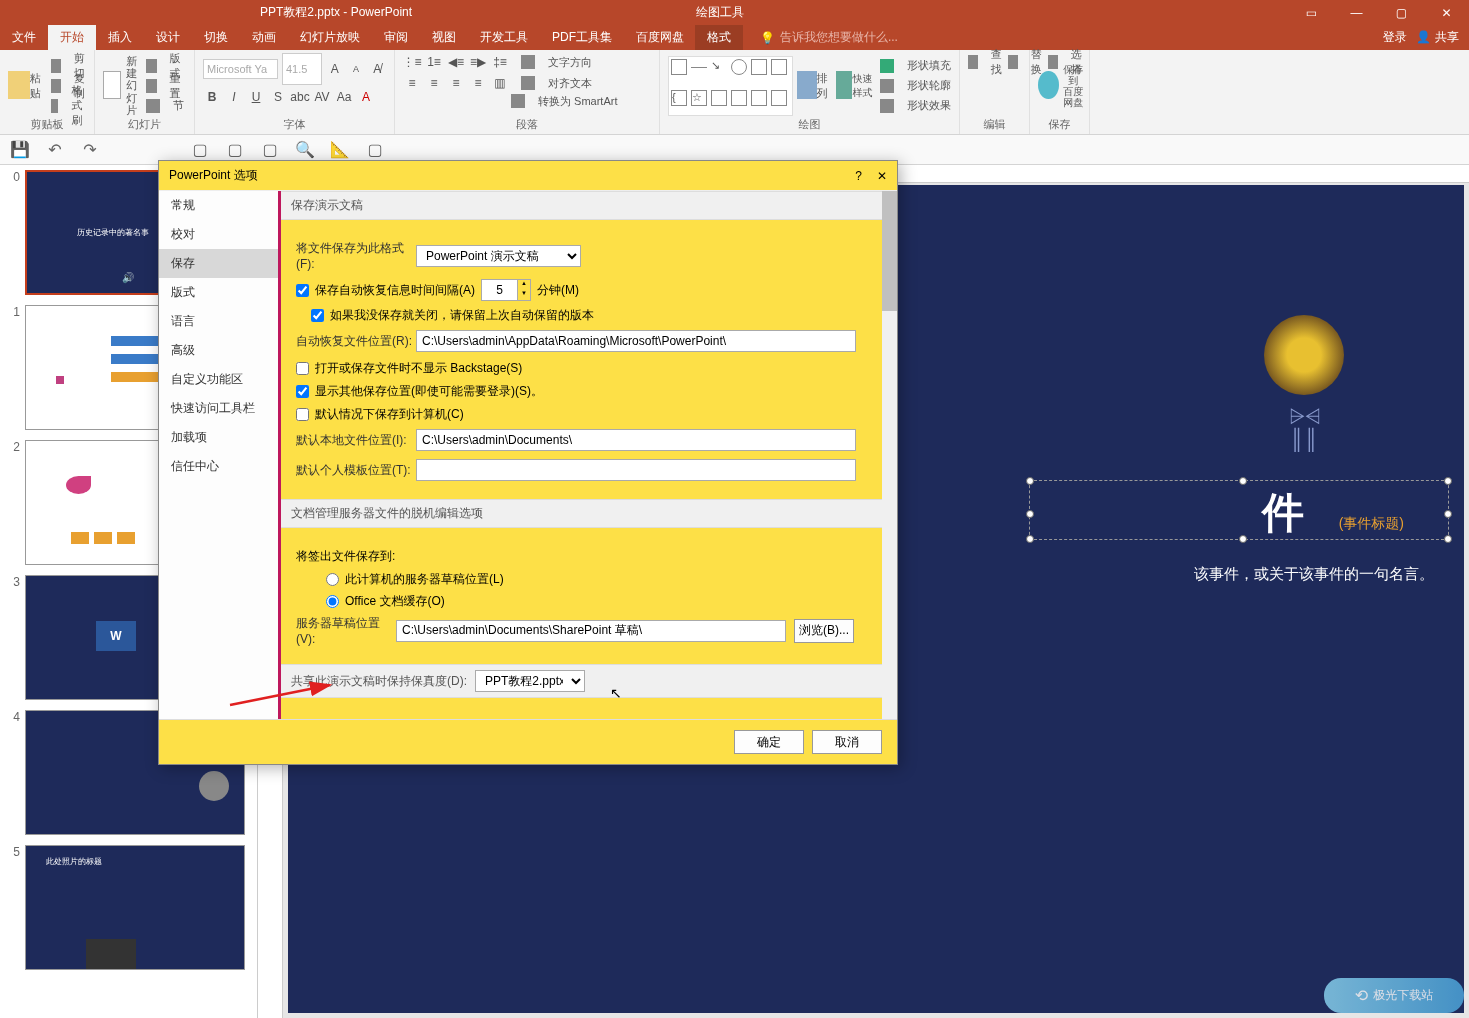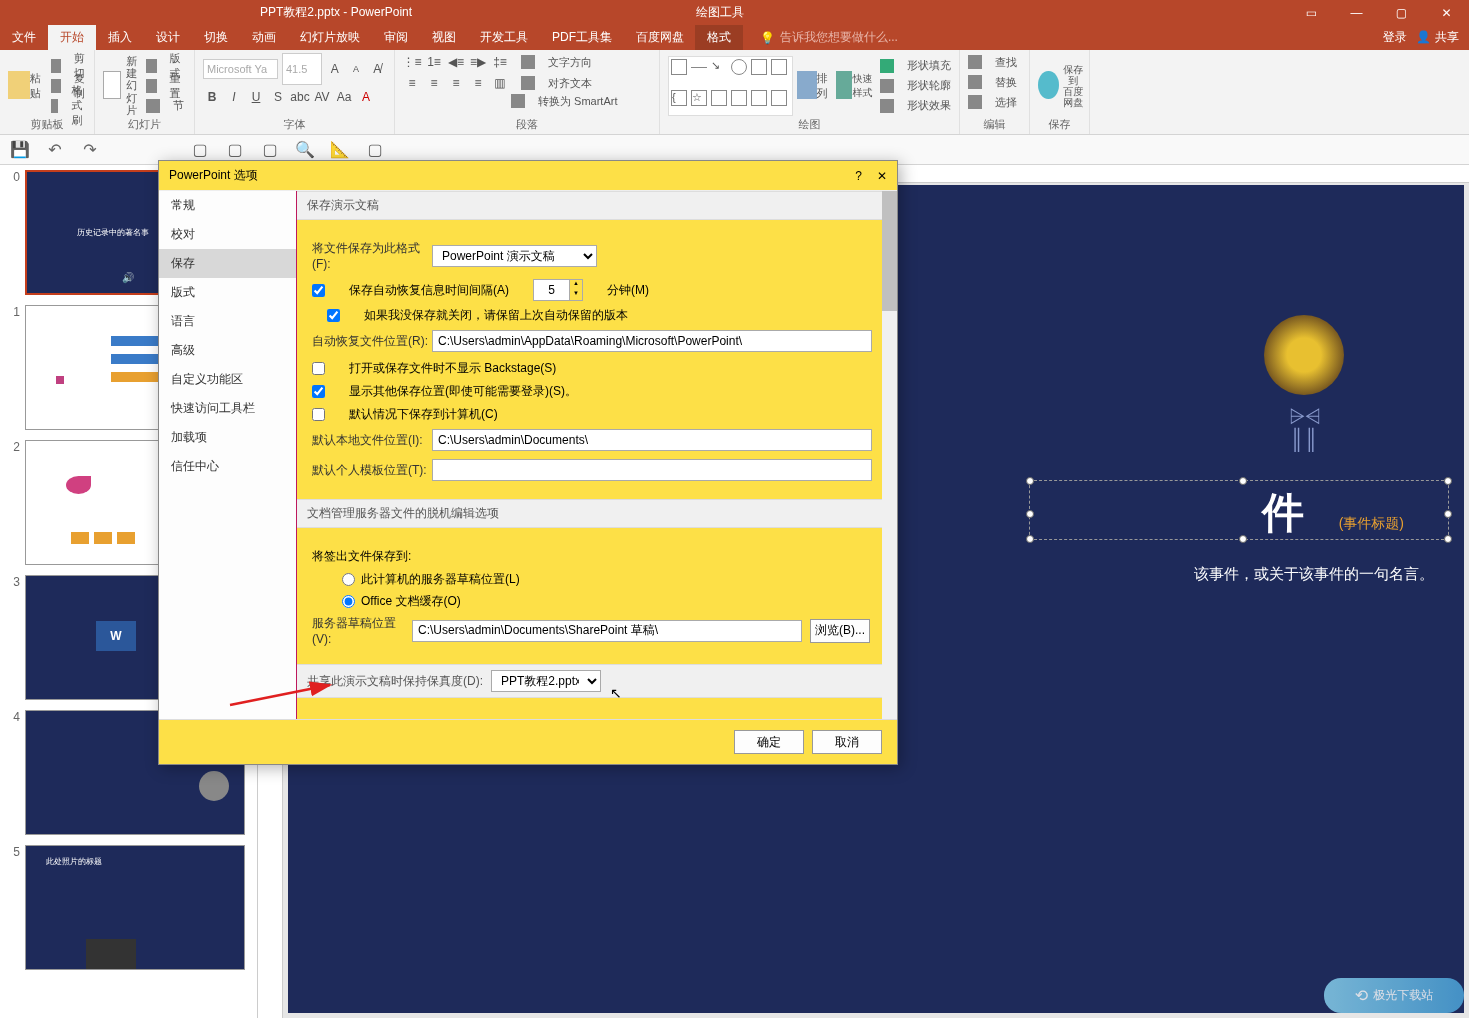--- a/index.html
+++ b/index.html
@@ -59,35 +59,35 @@
 .canvas-avatar { position: absolute; right: 120px; top: 130px; width: 80px; height: 80px; border-radius: 50%; background: radial-gradient(circle, #e8c030 30%, #7a5a20 70%); }
 .canvas-column { position: absolute; right: 145px; top: 220px; width: 30px; height: 30px; color: #8899cc; font-size: 20px; text-align: center; }
 .sel-handles { position: absolute; right: 15px; top: 295px; width: 420px; height: 60px; border: 1px dashed #999; }
 .handle { position: absolute; width: 8px; height: 8px; background: #fff; border: 1px solid #666; border-radius: 50%; }
 
 
 .dialog-overlay { position: absolute; left: 158px; top: 160px; width: 740px; height: 605px; background: #fde047; border: 1px solid #888; box-shadow: 3px 3px 15px rgba(0,0,0,0.3); display: flex; flex-direction: column; }
 .dialog-title { height: 30px; display: flex; align-items: center; justify-content: space-between; padding: 0 10px; font-size: 12px; border-bottom: 1px solid #eee; }
 .dialog-close-grp { display: flex; gap: 15px; }
 .dialog-body { flex: 1; display: flex; overflow: hidden; }
-.dialog-nav { width: 138px; background: #fdfdfd; border-right: 1px solid #be185d; }
+.dialog-nav { width: 122px; background: #fdfdfd; border-right: 3px solid #be185d; }
 .nav-item { padding: 6px 12px; font-size: 12px; cursor: pointer; color: #333; }
 .nav-item.active { background: #d8d8d8; }
 .dialog-content { flex: 1; overflow-y: auto; padding: 0; position: relative; }
 .content-inner { padding: 10px 15px; }
 .section-head { background: #f0f0f0; padding: 5px 10px; font-size: 12px; color: #555; margin-bottom: 10px; border-top: 1px solid #ddd; border-bottom: 1px solid #ddd; }
 .form-row { display: flex; align-items: center; margin-bottom: 8px; font-size: 12px; color: #333; }
 .form-label { width: 120px; }
 .form-input { flex: 1; max-width: 440px; height: 22px; border: 1px solid #aaa; padding: 0 5px; font-size: 12px; }
 .form-select { height: 22px; border: 1px solid #aaa; font-size: 12px; padding: 0 5px; background: #fff; }
 .spinner { width: 50px; height: 22px; border: 1px solid #aaa; display: flex; }
 .spinner input { width: 35px; border: none; text-align: center; font-size: 12px; }
 .spinner-btns { width: 15px; display: flex; flex-direction: column; }
 .spinner-btns div { flex: 1; border-left: 1px solid #aaa; font-size: 6px; text-align: center; cursor: pointer; }
-.chk-row { display: flex; align-items: center; margin-bottom: 6px; font-size: 12px; gap: 24px; padding-left: 0; }
+.chk-row { display: flex; align-items: center; margin-bottom: 6px; font-size: 12px; gap: 6px; padding-left: 0; }
 .chk-row.indent1 { padding-left: 15px; }
 .radio-row { display: flex; align-items: center; margin-bottom: 5px; font-size: 12px; gap: 6px; padding-left: 30px; }
 .dialog-footer { height: 45px; border-top: 1px solid #ddd; display: flex; justify-content: flex-end; align-items: center; padding: 0 15px; gap: 8px; }
 .dlg-btn { width: 70px; height: 24px; border: 1px solid #999; background: #fdfdfd; font-size: 12px; cursor: pointer; }
 .scroll-track { position: absolute; right: 0; top: 0; width: 15px; bottom: 0; background: #f0f0f0; }
 .scroll-thumb { position: absolute; top: 0; width: 15px; height: 120px; background: #c0c0c0; }
 
 
 .red-arrow { position: absolute; left: 225px; top: 680px; pointer-events: none; z-index: 1000; }
 
@@ -279,21 +279,21 @@
         <div class="small-btn">
             <span class="icon-sm"></span>
             <span>形状效果</span>
           </div>
       </div>
     </div>
     <div class="ribbon-group-label">绘图</div>
   </div>
 
   <div class="ribbon-group" style="width:70px">
-    <div style="display:flex;flex-direction:column;gap:2px">
+    <div style="display:flex;flex-direction:row;gap:2px">
       <div class="small-btn">
           <span class="icon-sm"></span>
           <span>查找</span>
         </div>
       <div class="small-btn">
           <span class="icon-sm"></span>
           <span>替换</span>
         </div>
       <div class="small-btn">
           <span class="icon-sm"></span>

